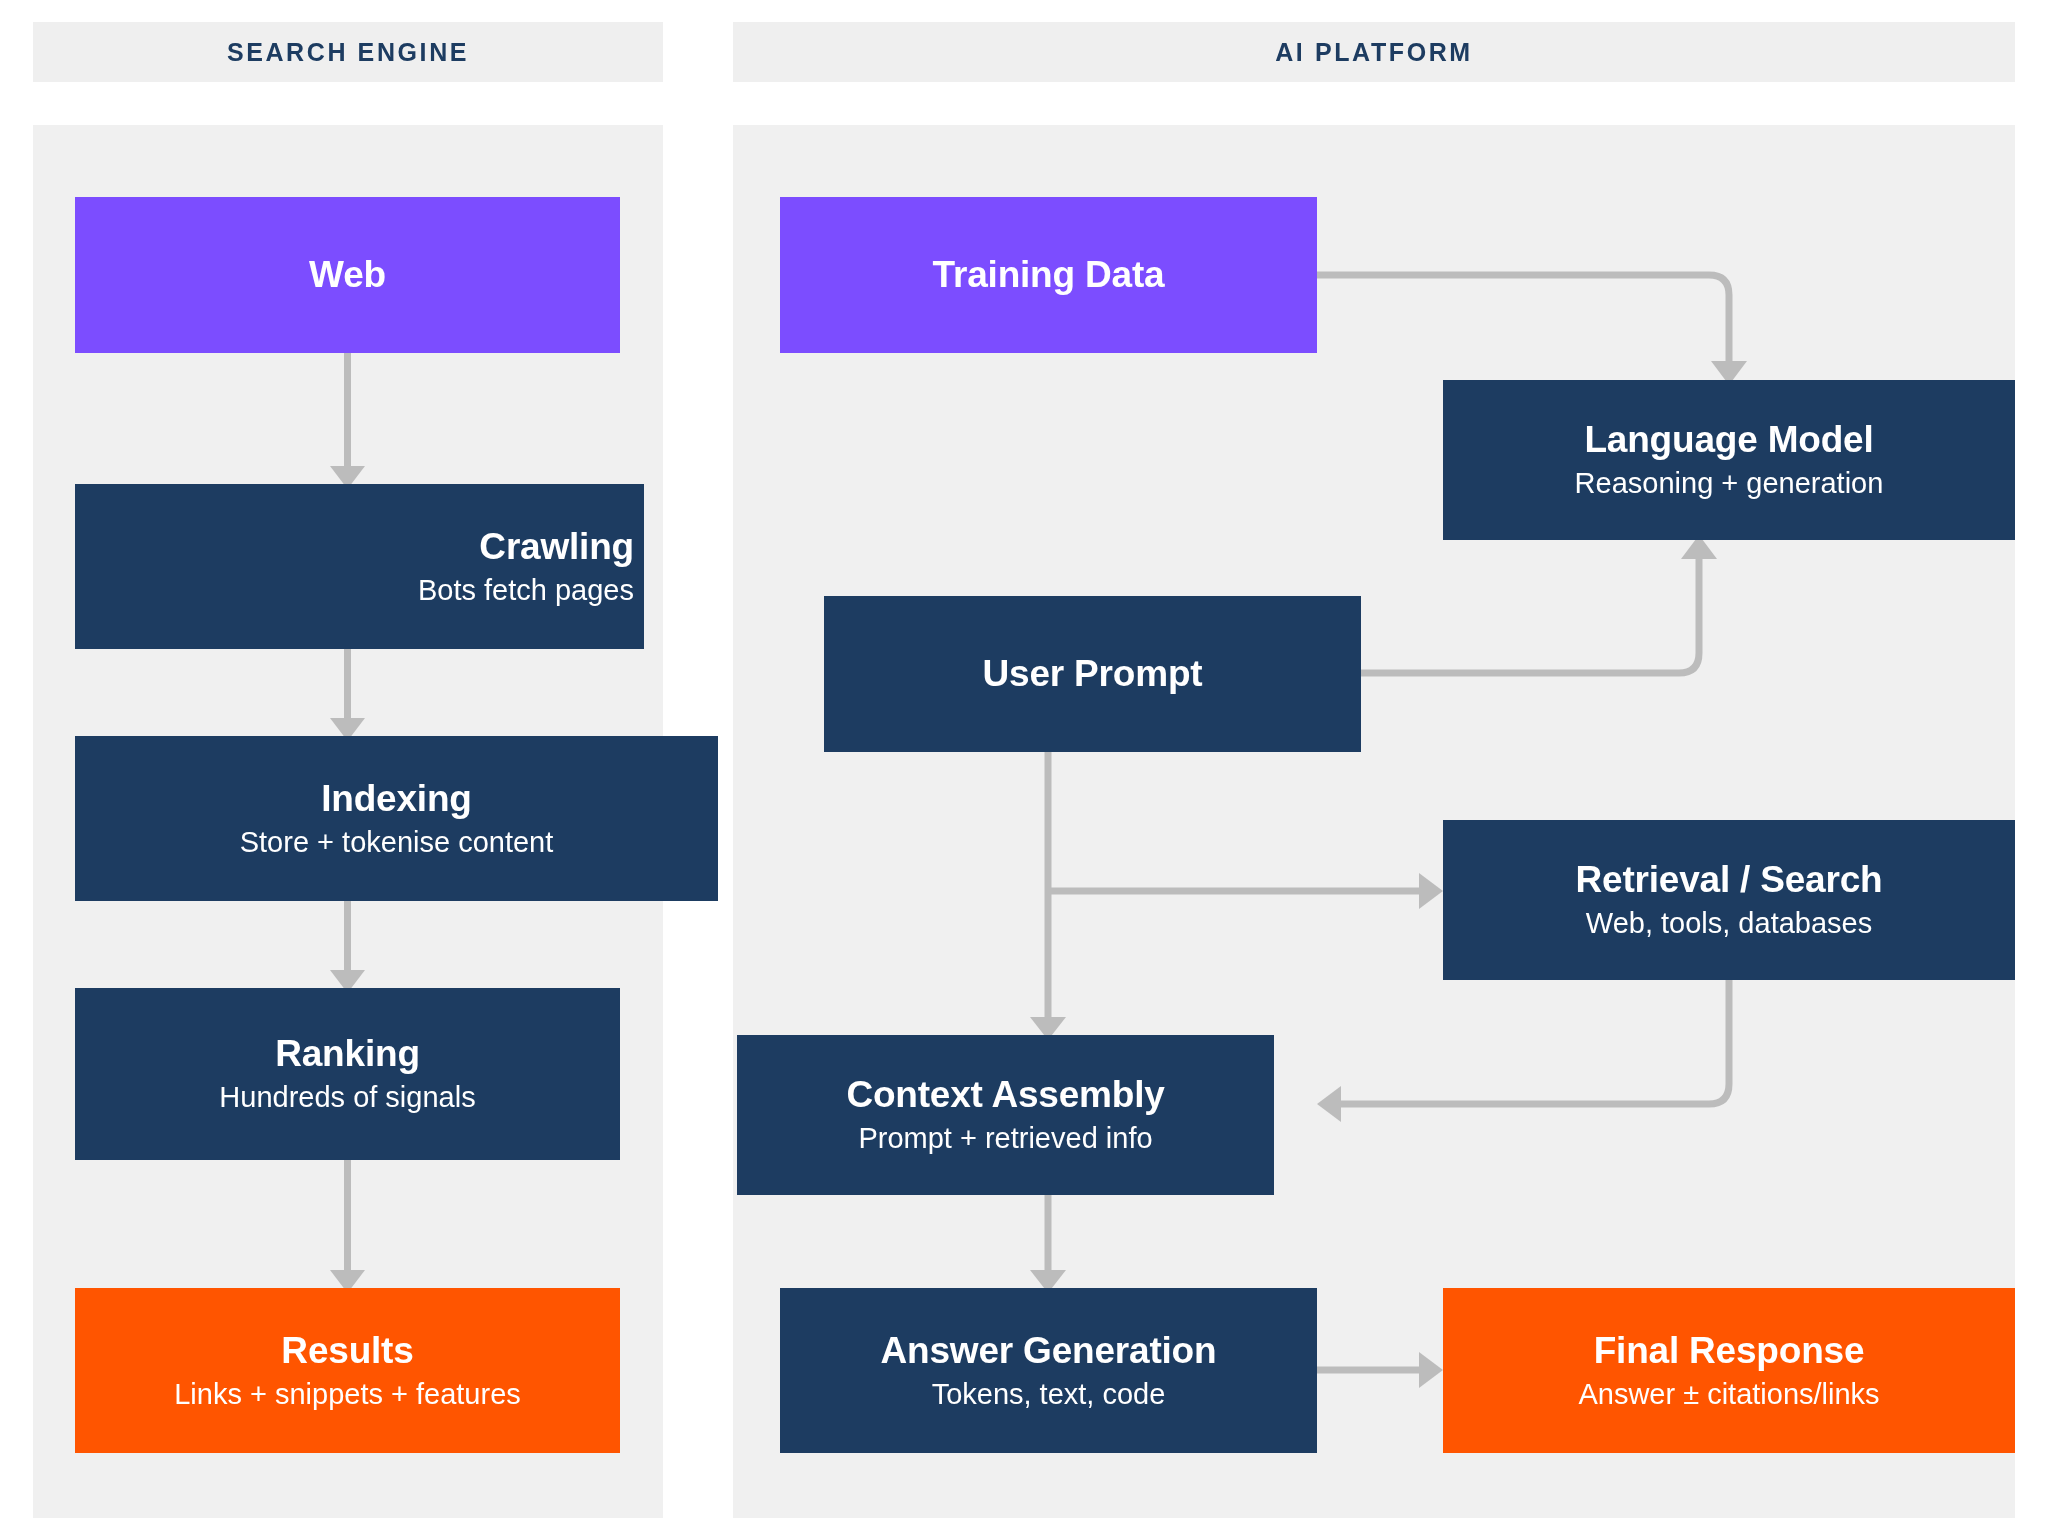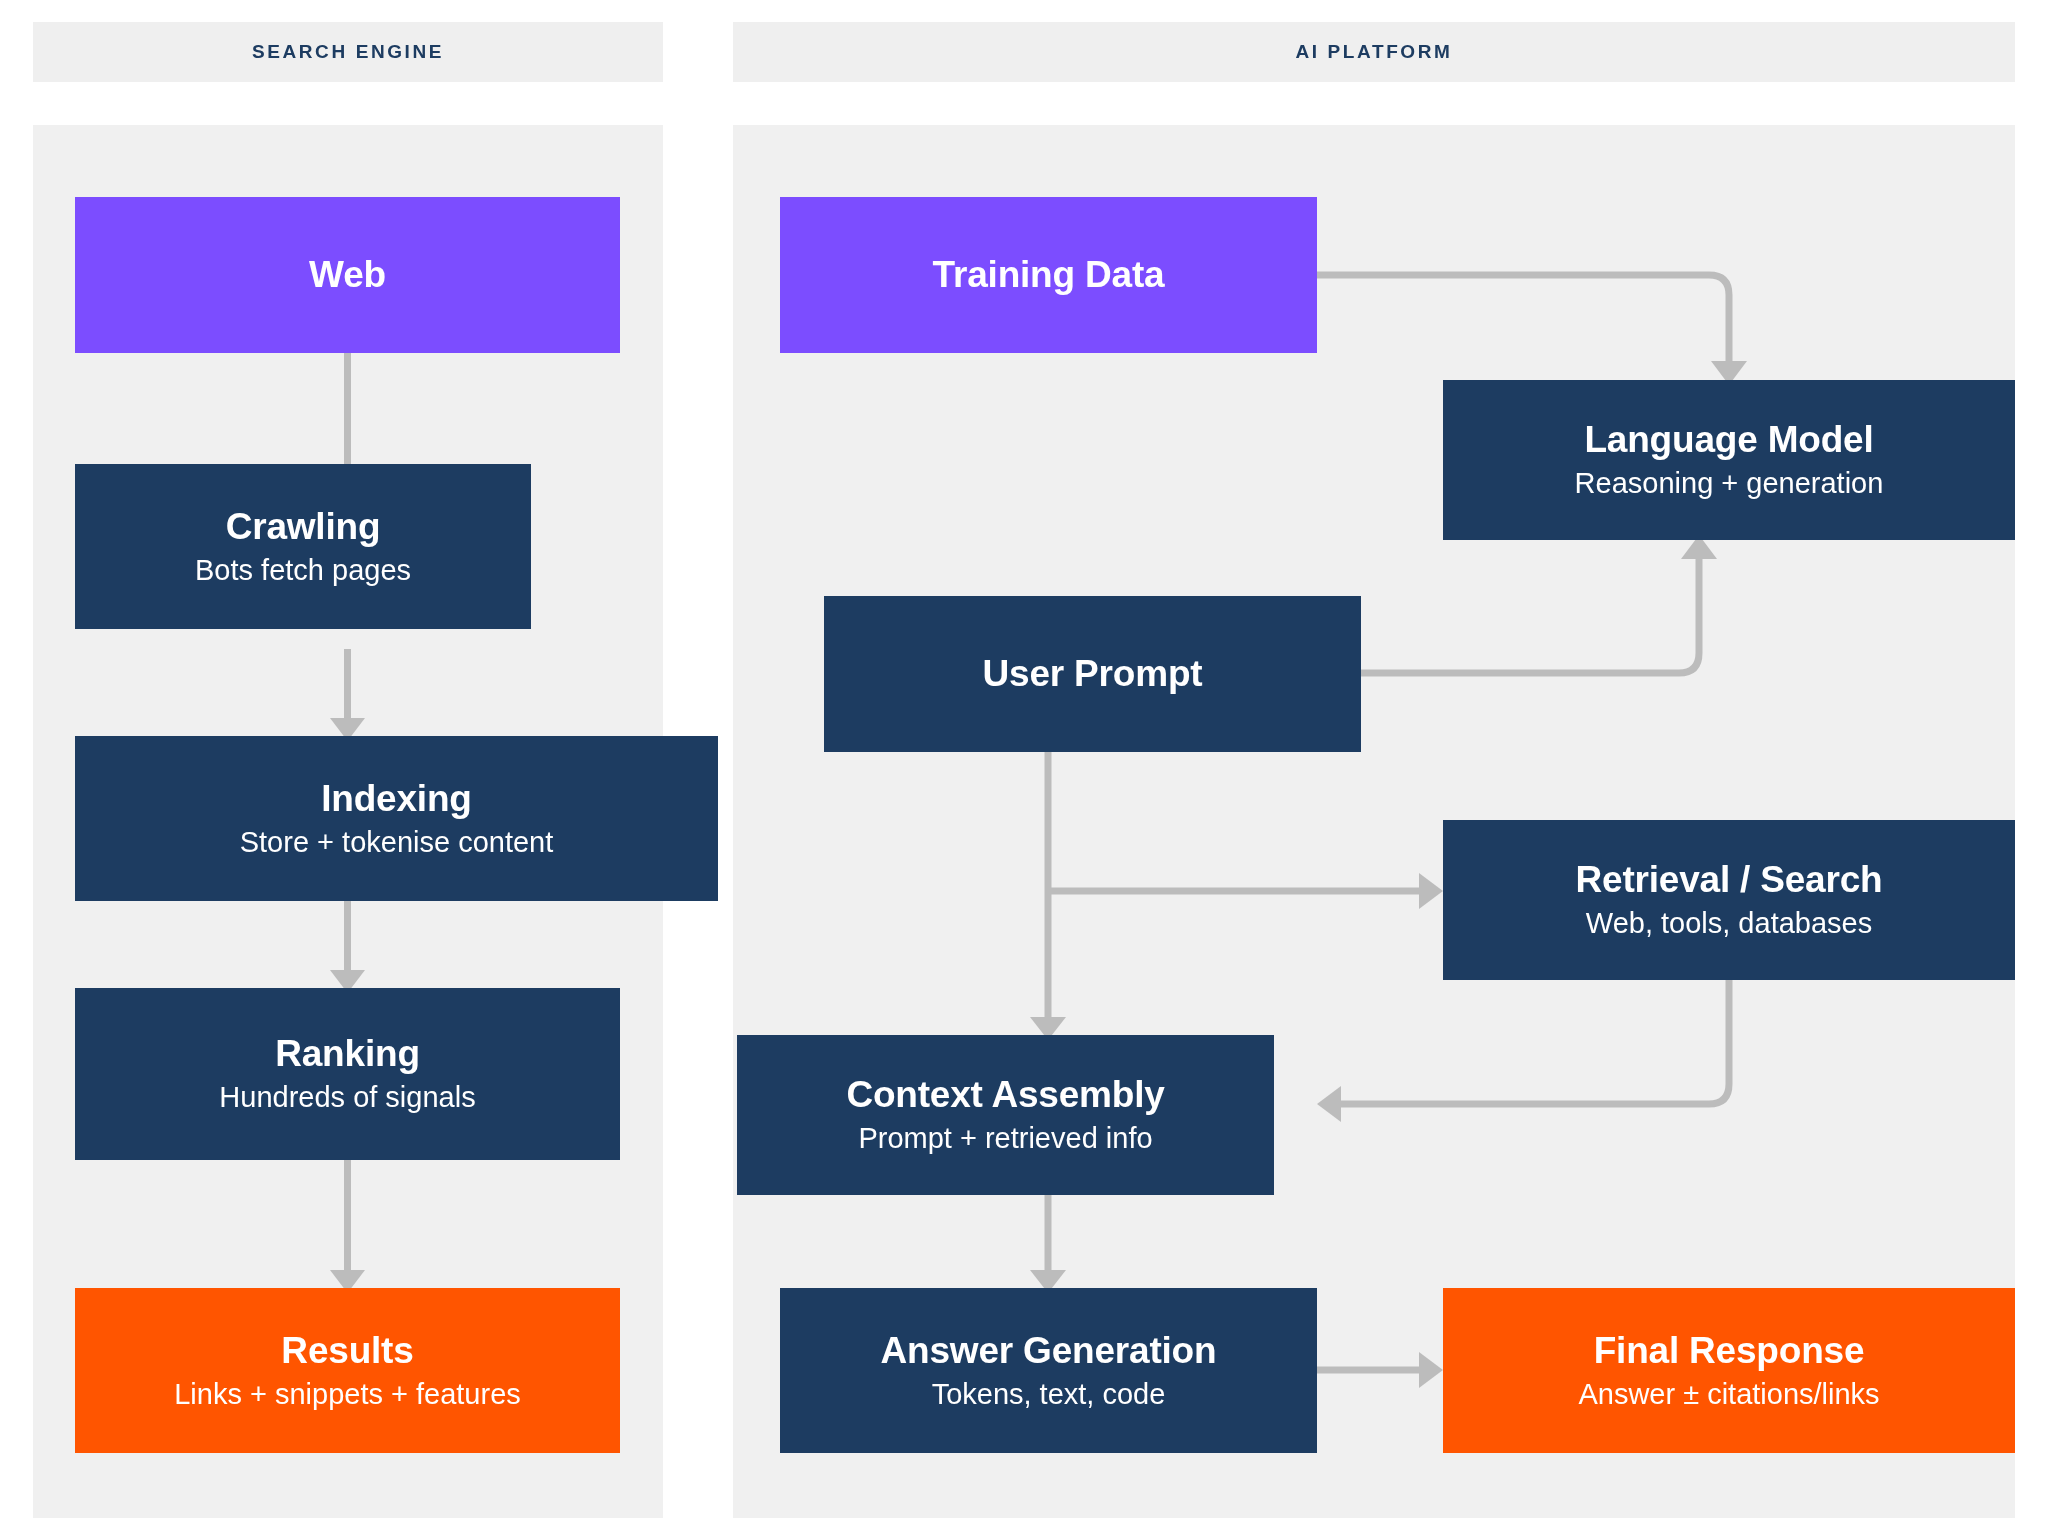--- a/index.html
+++ b/index.html
@@ -10,21 +10,21 @@
   }
   #stage{position:relative;width:2048px;height:1536px;overflow:hidden;background:#ffffff;}
 
   
   .panel-header{
     position:absolute;
     background:#efefef;
     display:flex;align-items:center;justify-content:center;
   }
   .panel-header-text{
-    font-size:19px;
+    font-size:25px;
     font-weight:bold;
     letter-spacing:2.6px;
     color:#1d3c61;
     text-transform:uppercase;
   }
   .panel-body{
     position:absolute;
     background:#f0f0f0;
   }
 
@@ -57,21 +57,21 @@
     margin-top:4px;
     white-space:nowrap;
   }
   .node.single .n-title{margin:0;}
   .t-source{background:#7c4dff;}
   .t-process{background:#1d3c61;}
   .t-output{background:#ff5500;}
 
   
   #n-web        {left:75px;  top:197px;  width:545px; height:156px;}
-  #n-crawling   {left:75px;  top:464px;  width:456px; height:165px;}
+  #n-crawling   {left:75px;  top:484px;  width:569px; height:165px;align-items:flex-end;}
   #n-indexing   {left:75px;  top:736px;  width:643px; height:165px;}
   #n-ranking    {left:75px;  top:988px;  width:545px; height:172px;justify-content:center;}
   #n-results    {left:75px;  top:1288px; width:545px; height:165px;}
 
   
   #n-training   {left:780px;  top:197px;  width:537px; height:156px;}
   #n-lm         {left:1443px; top:380px;  width:572px; height:160px;}
   #n-userprompt {left:824px;  top:596px;  width:537px; height:156px;}
   #n-retrieval  {left:1443px; top:820px;  width:572px; height:160px;}
   #n-context    {left:737px;  top:1035px; width:537px; height:160px;}

